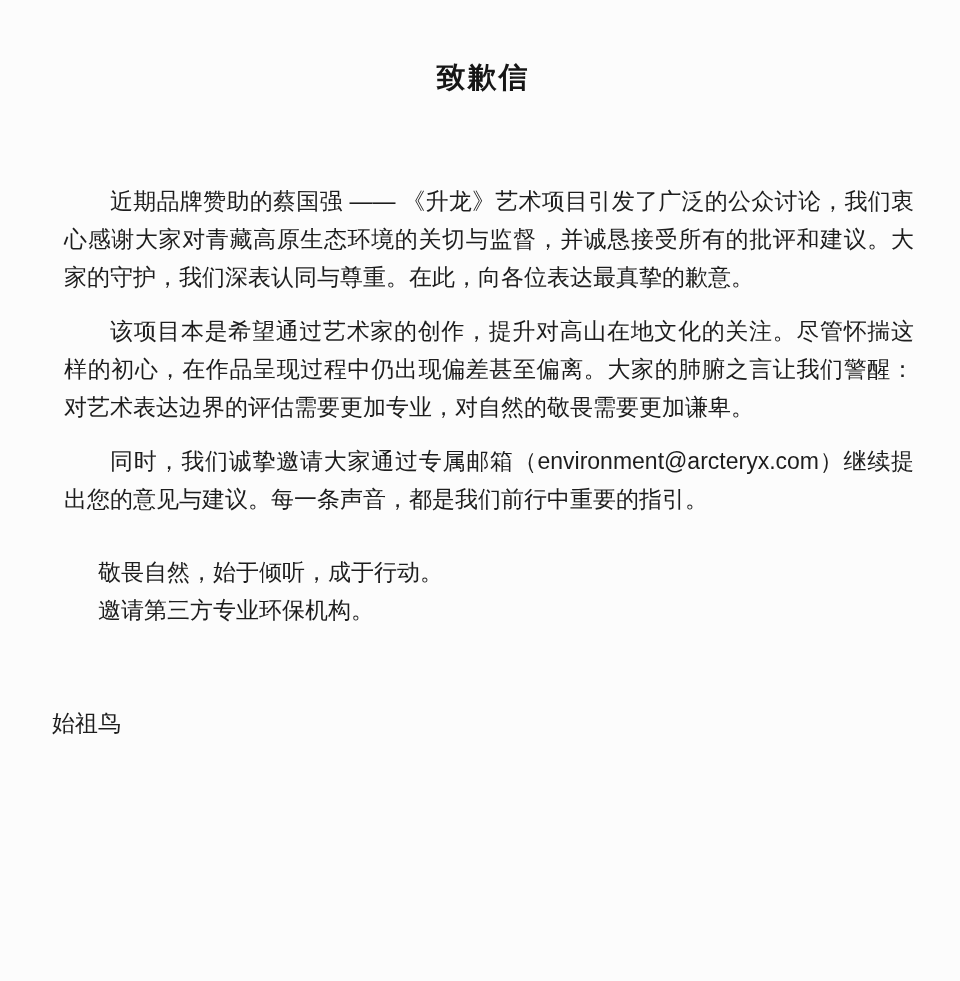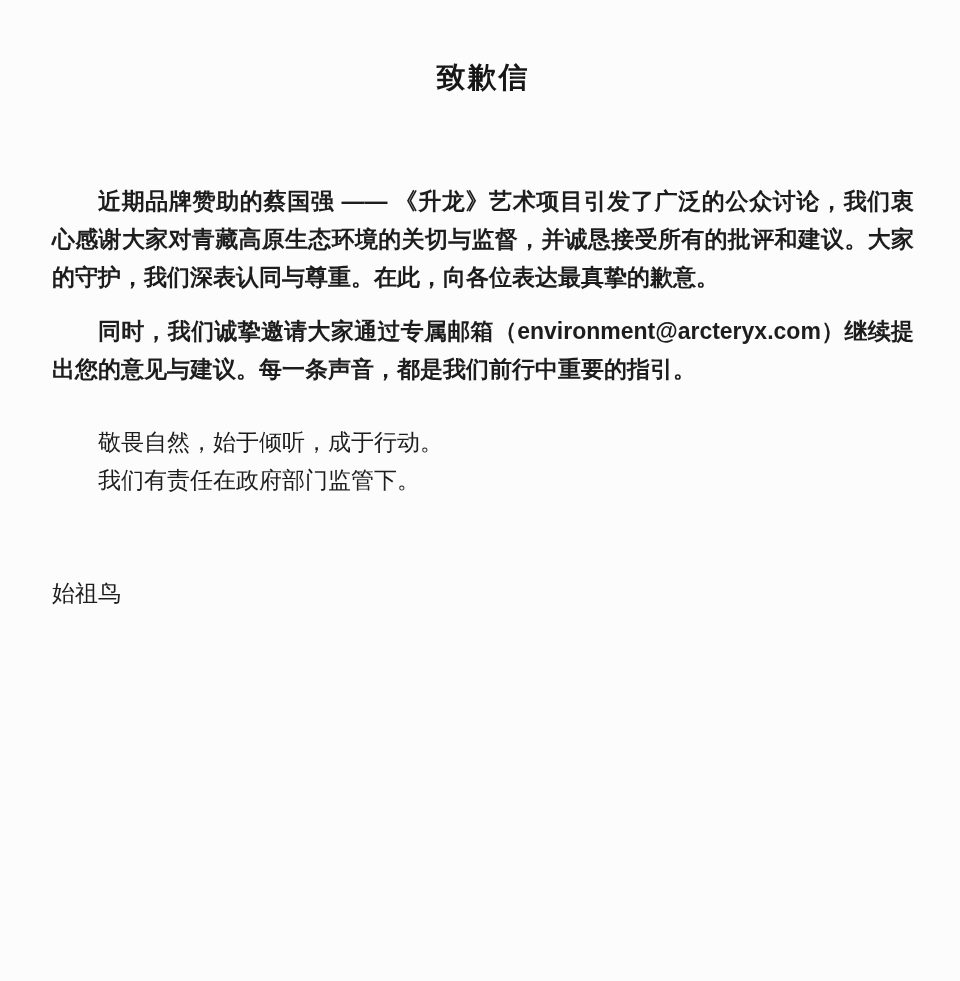--- a/index.html
+++ b/index.html
@@ -26,25 +26,24 @@
   .letter-title {
     margin: 0 0 84px 0;
     text-align: center;
     font-size: 29px;
     line-height: 42px;
     font-weight: 700;
     letter-spacing: 2px;
     color: #161616;
   }
   .body-paragraph {
-    margin: 0 0 16px 0;
+    margin: 0 0 16px 12px;
     text-indent: 2em;
     text-align: justify;
     text-justify: inter-ideograph;
-    font-weight: bold;
   }
   .closing-block {
     margin-top: 35px;
   }
   .closing-line {
     margin: 0;
     text-indent: 2em;
   }
   .signature-block {
     margin-top: 74px;
@@ -62,26 +61,27 @@
 </style>
 </head>
 <body>
 
 <div class="letter">
 
   <h1 class="letter-title">致歉信</h1>
 
   <p class="body-paragraph">近期品牌赞助的蔡国强 —— 《升龙》艺术项目引发了广泛的公众讨论，我们衷心感谢大家对青藏高原生态环境的关切与监督，并诚恳接受所有的批评和建议。大家的守护，我们深表认同与尊重。在此，向各位表达最真挚的歉意。</p>
 
+  <p class="body-paragraph">该项目本是希望通过艺术家的创作，提升对高山在地文化的关注。尽管怀揣这样的初心，在作品呈现过程中仍出现偏差甚至偏离。大家的肺腑之言让我们警醒：对艺术表达边界的评估需要更加专业，对自然的敬畏需要更加谦卑。</p>
 
 
   <p class="body-paragraph">同时，我们诚挚邀请大家通过专属邮箱（environment@arcteryx.com）继续提出您的意见与建议。每一条声音，都是我们前行中重要的指引。</p>
 
   <div class="closing-block">
     <p class="closing-line">敬畏自然，始于倾听，成于行动。</p>
-    <p class="closing-line">我们有责任在政府部门监管下。</p>
+    <p class="closing-line">邀请第三方专业环保机构。</p>
   </div>
 
   <div class="signature-block">
     <p class="signature-name">始祖鸟</p>
   </div>
 
 </div>
 
 </body></html>

